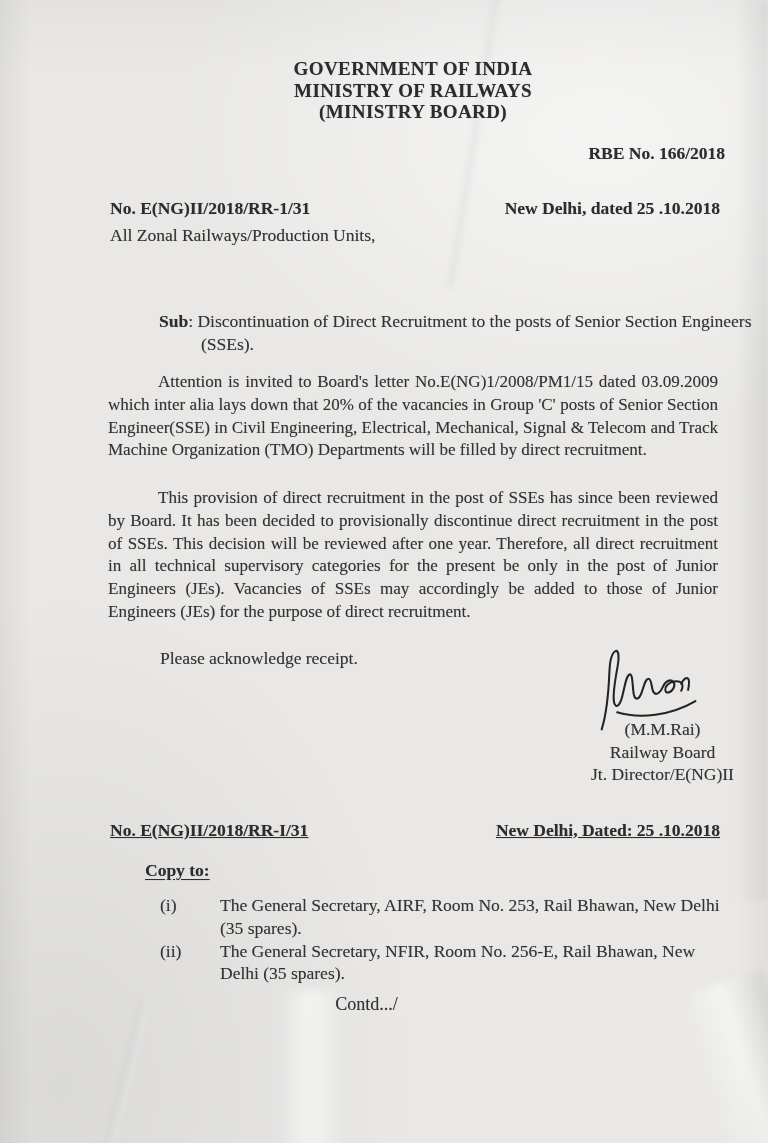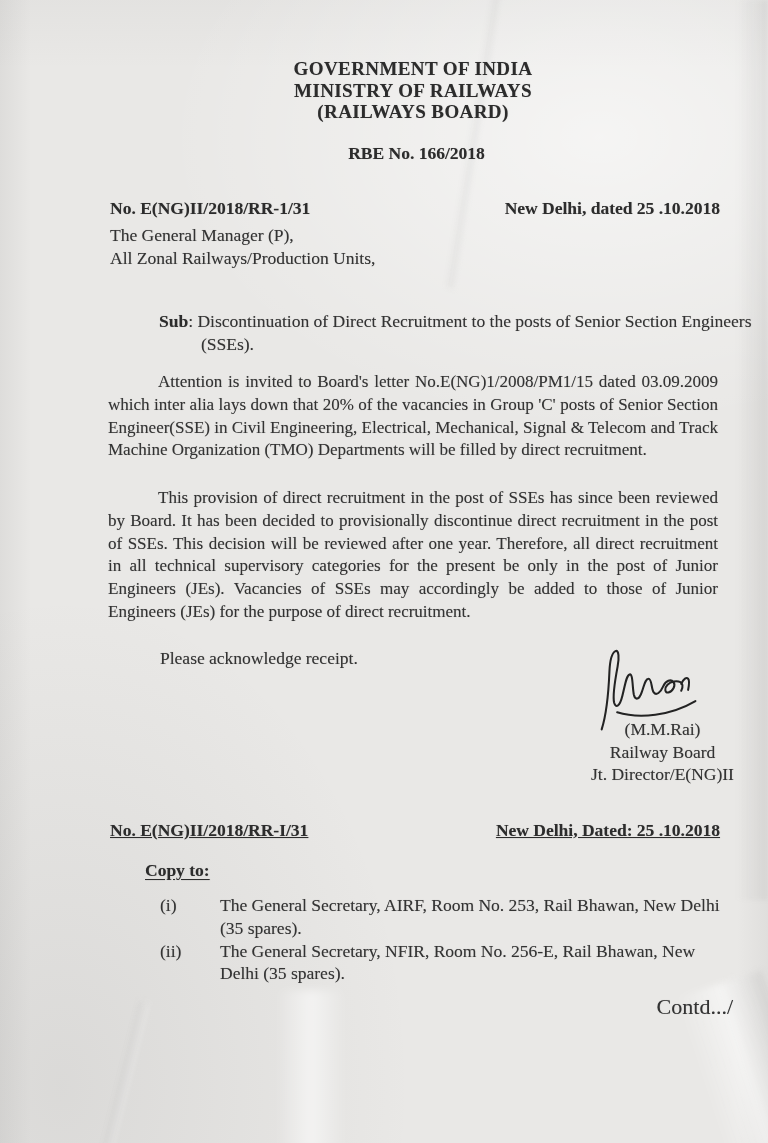--- a/index.html
+++ b/index.html
@@ -25,21 +25,21 @@
     background:linear-gradient(to right,rgba(255,255,255,0.0),rgba(255,255,255,0.55),rgba(255,255,255,0.0));filter:blur(4px);}
   .crease-3{left:700px;top:980px;width:90px;height:170px;transform:rotate(-18deg);
     background:linear-gradient(to right,rgba(255,255,255,0.0),rgba(255,255,255,0.5),rgba(120,120,120,0.12));filter:blur(3px);}
   .crease-4{left:735px;top:0px;width:33px;height:900px;
     background:linear-gradient(to right,rgba(110,110,110,0.0),rgba(110,110,110,0.08));filter:blur(2px);}
   .crease-5{left:120px;top:1000px;width:10px;height:160px;transform:rotate(14deg);
     background:linear-gradient(to right,rgba(100,100,100,0.10),rgba(255,255,255,0.3));filter:blur(3px);}
 
   .letterhead{position:absolute;top:58px;left:108px;width:610px;text-align:center;
     font-weight:bold;font-size:19px;line-height:21.5px;letter-spacing:0.4px;color:#2c2c2c;}
-  .rbe{position:absolute;top:143px;left:108px;width:617px;text-align:center;
+  .rbe{position:absolute;top:143px;left:108px;width:617px;text-align:right;
     font-weight:bold;font-size:17.5px;color:#2c2c2c;}
   .refline{position:absolute;left:110px;width:610px;display:flex;justify-content:space-between;
     font-weight:bold;font-size:17.5px;color:#2c2c2c;}
   .refline.top{top:198px;}
   .refline.bottom{top:820px;text-decoration:underline;}
   .addressee{position:absolute;top:224px;left:110px;font-size:17.5px;line-height:22.6px;}
   .subject{position:absolute;top:310px;left:159px;width:578px;font-size:17.5px;line-height:23px;
     padding-left:42px;text-indent:-42px;}
   .subject b{color:#2c2c2c;}
   .para{position:absolute;left:108px;width:610px;text-align:justify;
@@ -49,48 +49,47 @@
   .closing{position:absolute;top:648px;left:160px;font-size:17.5px;}
   .sig-scribble{position:absolute;top:646px;left:586px;width:138px;height:86px;}
   .sig-text{position:absolute;top:718px;left:565px;width:195px;text-align:center;
     font-size:17.5px;line-height:22.5px;}
   .copy-heading{position:absolute;top:860px;left:116px;font-weight:bold;font-size:17.5px;
     text-decoration:underline;text-underline-offset:3px;color:#2c2c2c;margin-left:29px;}
   .copy-items{position:absolute;top:894px;left:160px;width:578px;font-size:17.5px;line-height:22.8px;}
   .copy-item{display:flex;}
   .copy-item .num{flex:none;width:52px;}
   .copy-item .txt{flex:1;margin-left:8px;}
-  .contd{position:absolute;top:994px;left:0;width:733px;text-align:right;font-size:22px;}
+  .contd{position:absolute;top:994px;left:0;width:733px;text-align:center;font-size:18px;}
 </style>
 </head>
 <body>
 
 <div class="page">
 
   <div class="crease crease-1"></div>
   <div class="crease crease-2"></div>
   <div class="crease crease-3"></div>
   <div class="crease crease-4"></div>
   <div class="crease crease-5"></div>
 
   <div class="letterhead">
     <div>GOVERNMENT OF INDIA</div>
     <div>MINISTRY OF RAILWAYS</div>
-    <div>(RAILWAYS BOARD)</div>
+    <div>(MINISTRY BOARD)</div>
   </div>
 
   <div class="rbe">RBE No. 166/2018</div>
 
   <div class="refline top">
     <span>No. E(NG)II/2018/RR-1/31</span>
     <span>New Delhi, dated 25 .10.2018</span>
   </div>
 
   <div class="addressee">
-    <div>The General Manager (P),</div>
     <div>All Zonal Railways/Production Units,</div>
   </div>
 
   <div class="subject"><b>Sub</b><span>: Discontinuation of Direct Recruitment to the posts of Senior Section Engineers (SSEs).</span></div>
 
   <div class="para para-1">Attention is invited to Board's letter No.E(NG)1/2008/PM1/15 dated 03.09.2009 which inter alia lays down that 20% of the vacancies in Group 'C' posts of Senior Section Engineer(SSE) in Civil Engineering, Electrical, Mechanical, Signal &amp; Telecom and Track Machine Organization (TMO) Departments will be filled by direct recruitment.</div>
   <div class="para para-2">This provision of direct recruitment in the post of SSEs has since been reviewed by Board. It has been decided to provisionally discontinue direct recruitment in the post of SSEs. This decision will be reviewed after one year. Therefore, all direct recruitment in all technical supervisory categories for the present be only in the post of Junior Engineers (JEs). Vacancies of SSEs may accordingly be added to those of Junior Engineers (JEs) for the purpose of direct recruitment.</div>
 
   <div class="closing">Please acknowledge receipt.</div>
 

